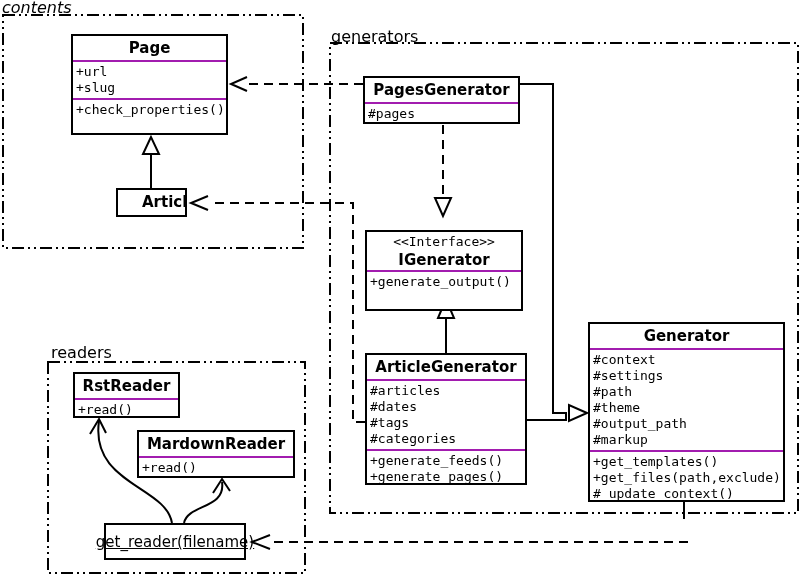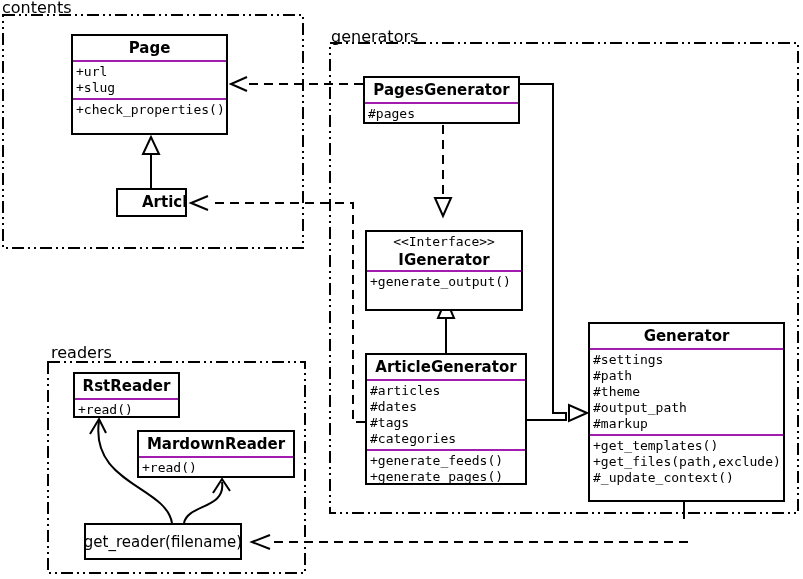--- a/index.html
+++ b/index.html
@@ -94,21 +94,21 @@
       <path d="M172,523 C166,486 90,484 99,421"></path>
       <path class="open" d="M90,434 L99,419 L106,433"></path>
     </g>
 
     <g>
       <path d="M184,523 C188,504 226,509 222,482"></path>
       <path class="open" d="M213,493 L222,479 L230,491"></path>
     </g>
   </svg>
 
-  <div class="pkg-label" style="left:2px;top:0px;">contents</div>
+  <div class="pkg-label" style="left:2px;top:0px;font-style:italic;">contents</div>
   <div class="pkg-label" style="left:331px;top:29px;">generators</div>
   <div class="pkg-label" style="left:51px;top:345px;">readers</div>
 
   <div class="uml-class" style="left:71px;top:34px;width:157px;height:101px;">
     <div class="c-title">Page</div>
     <div class="c-sec">
       <div class="c-line">+url</div>
       <div class="c-line">+slug</div>
     </div>
     <div class="c-sec">
@@ -147,20 +147,21 @@
     </div>
     <div class="c-sec">
       <div class="c-line">+generate_feeds()</div>
       <div class="c-line">+generate_pages()</div>
     </div>
   </div>
 
   <div class="uml-class" style="left:588px;top:322px;width:197px;height:180px;">
     <div class="c-title">Generator</div>
     <div class="c-sec">
+      <div class="c-line">#context</div>
       <div class="c-line">#settings</div>
       <div class="c-line">#path</div>
       <div class="c-line">#theme</div>
       <div class="c-line">#output_path</div>
       <div class="c-line">#markup</div>
     </div>
     <div class="c-sec">
       <div class="c-line">+get_templates()</div>
       <div class="c-line">+get_files(path,exclude)</div>
       <div class="c-line">#_update_context()</div>
@@ -174,17 +175,17 @@
     </div>
   </div>
 
   <div class="uml-class" style="left:137px;top:430px;width:158px;height:48px;">
     <div class="c-title">MardownReader</div>
     <div class="c-sec">
       <div class="c-line">+read()</div>
     </div>
   </div>
 
-  <div class="plain-box" style="left:84px;top:523px;width:158px;height:37px;">
+  <div class="plain-box" style="left:104px;top:523px;width:142px;height:37px;text-decoration:underline;">
     <span>get_reader(filename)</span>
   </div>
 
 </div>
 
 </body></html>

